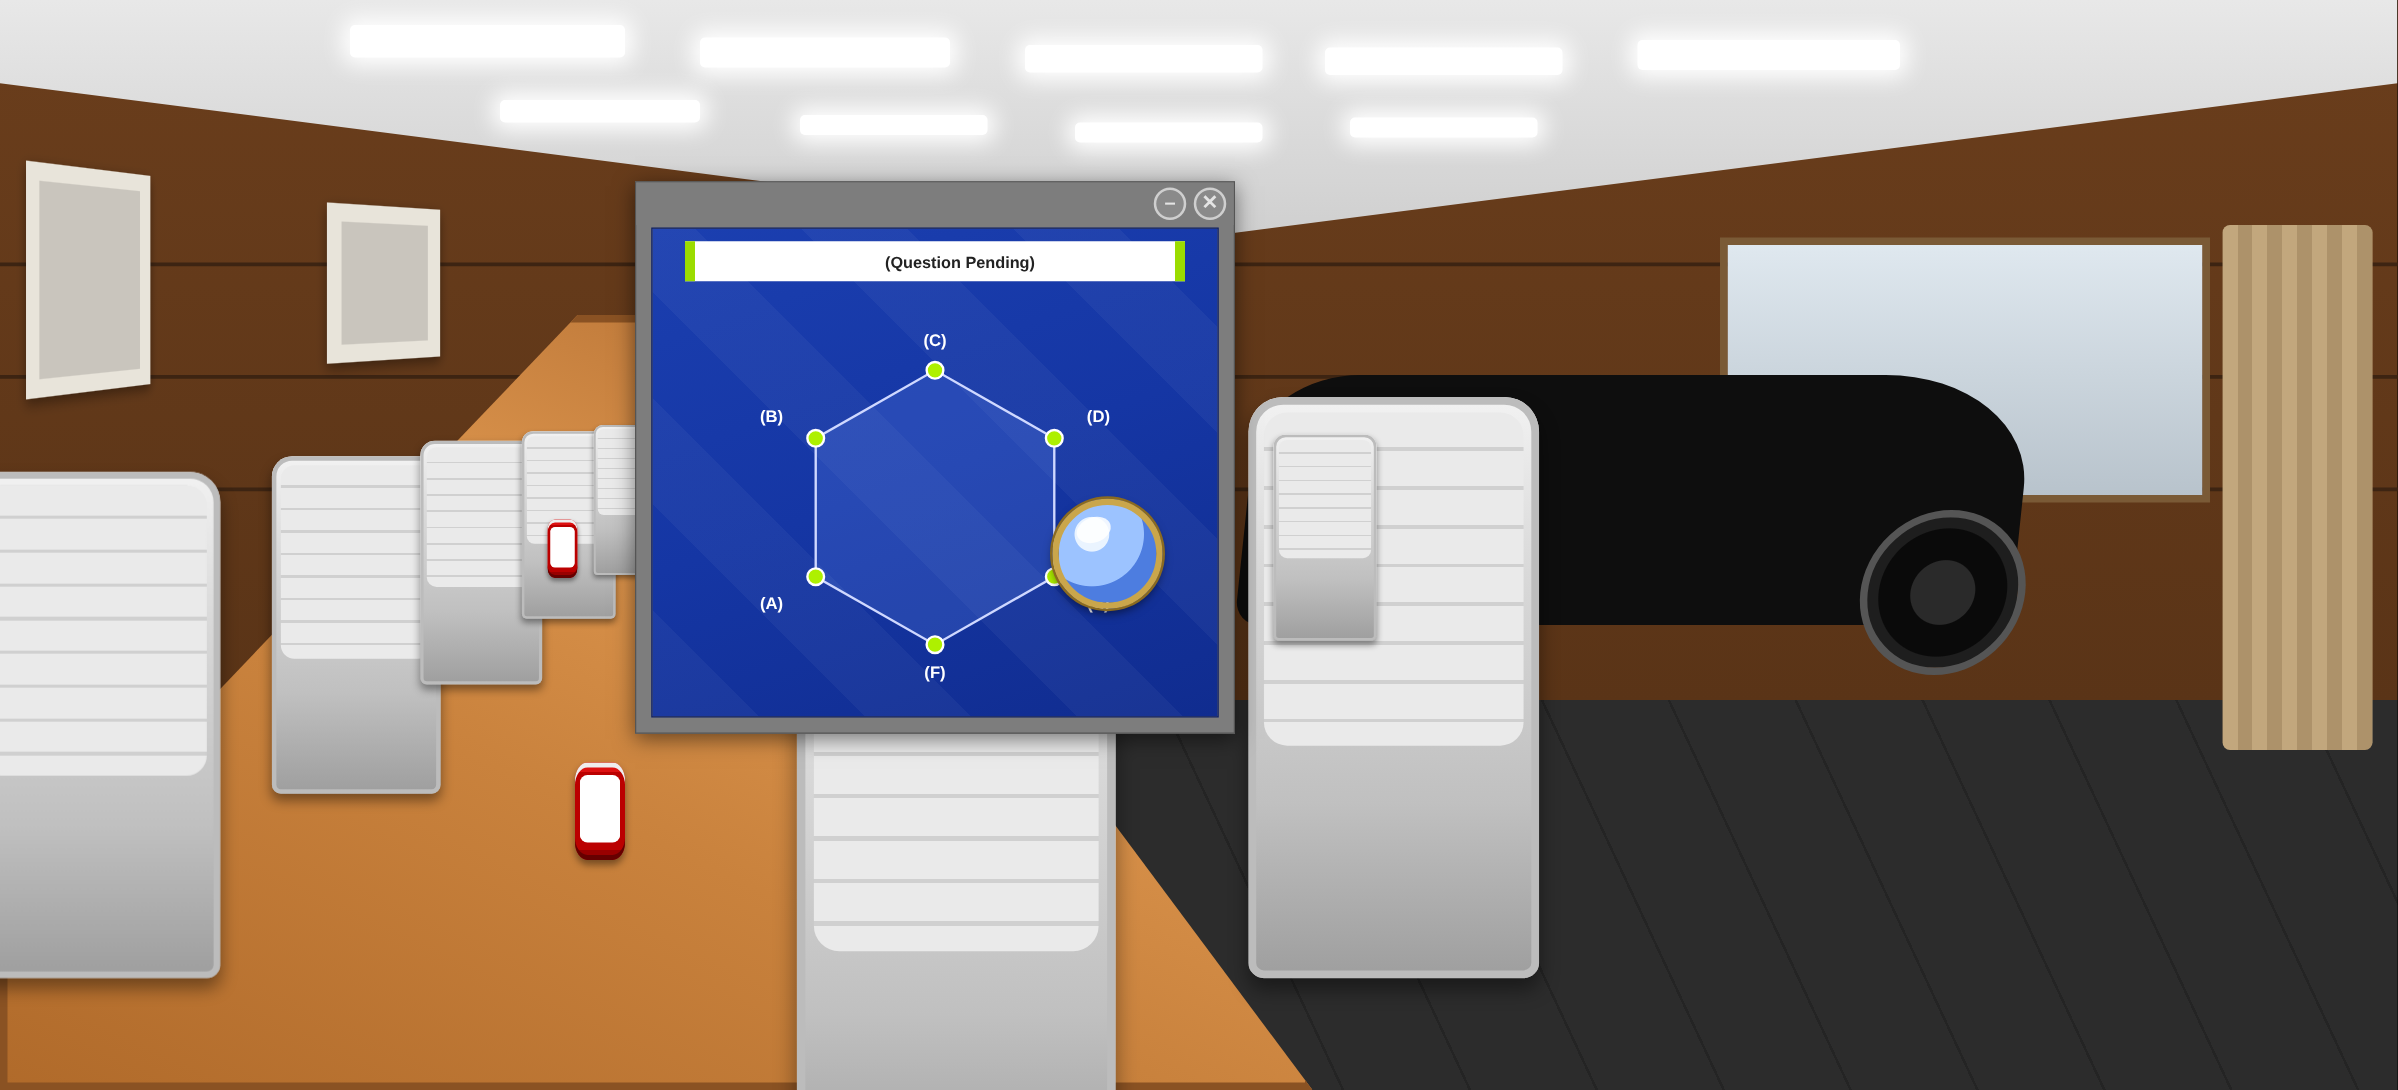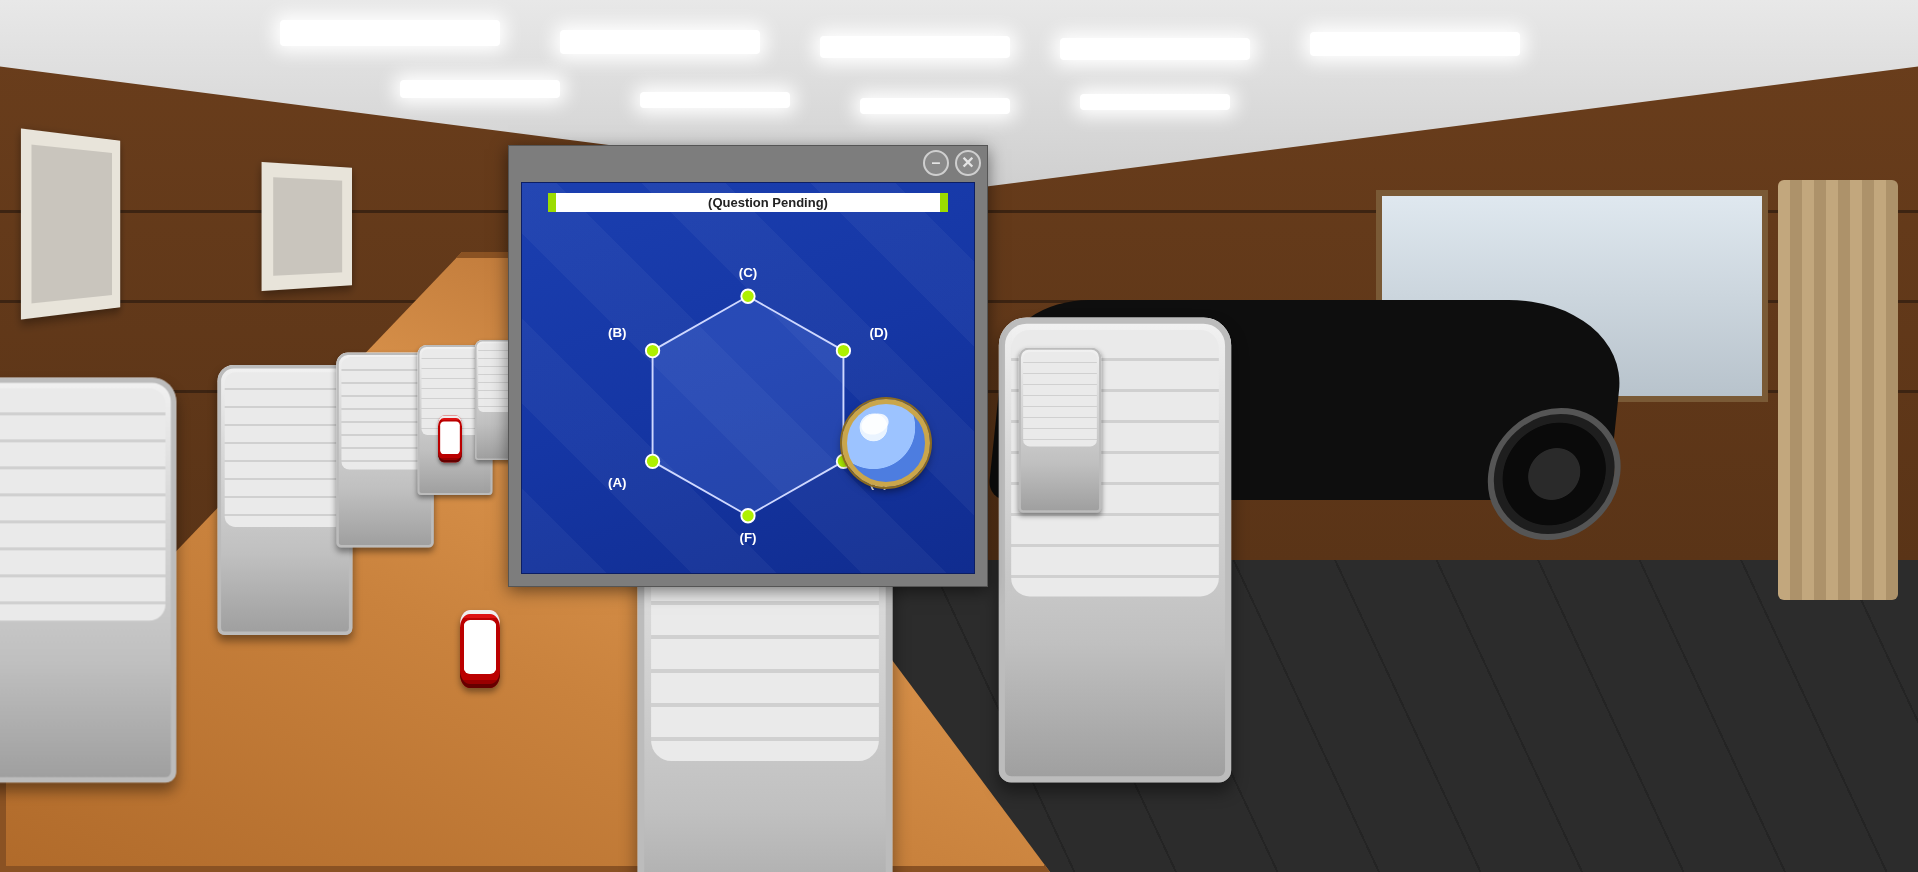--- a/index.html
+++ b/index.html
@@ -70,21 +70,21 @@
   .titlebar button{width:26px;height:26px;border-radius:50%;border:2px solid #cfcfcf;background:#8a8a8a;
     color:#e4e4e4;font:bold 16px/1 Arial;display:flex;align-items:center;justify-content:center;cursor:pointer;}
   .panel{
     position:absolute;left:12px;right:12px;top:36px;bottom:12px;
     background:
       repeating-linear-gradient(45deg,rgba(255,255,255,.04) 0 60px,transparent 60px 120px),
       linear-gradient(160deg,#1b3fb0 0%,#1536a4 50%,#102c8f 100%);
     border:1px solid #0c1e63;
   }
   .question-bar{
-    position:absolute;left:26px;right:26px;top:10px;height:19px;background:#fff;
+    position:absolute;left:26px;right:26px;top:10px;height:32px;background:#fff;
     border-left:8px solid #9bdc00;border-right:8px solid #9bdc00;
     display:flex;align-items:center;justify-content:center;
     font:bold 13px/1 Arial;color:#222;padding-left:40px;
   }
   .hex-wrap{position:absolute;left:0;right:0;top:56px;bottom:0;}
   .hex-wrap svg{width:100%;height:100%;}
   .node-label{fill:#fff;font:bold 14px Arial;text-anchor:middle;}
   .node-dot{fill:#aef000;stroke:#fff;stroke-width:2;}
   .hex-path{fill:rgba(120,160,255,.18);stroke:#cfd8ff;stroke-width:2;}
   .lens{

